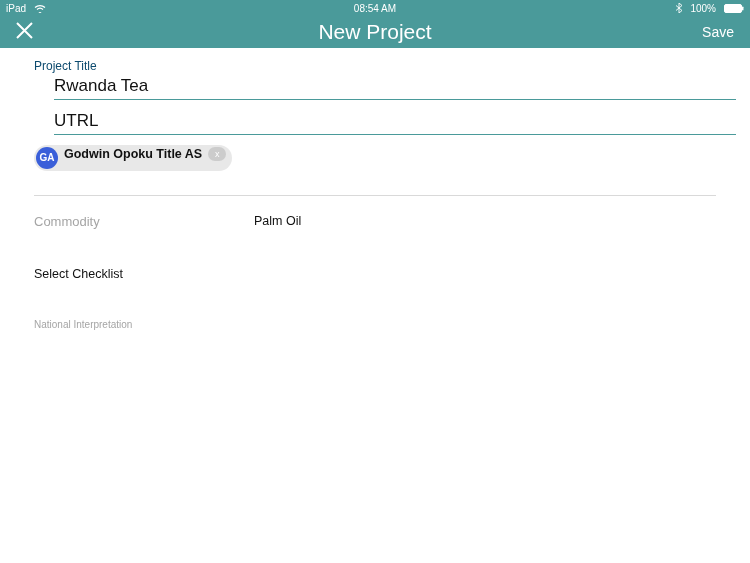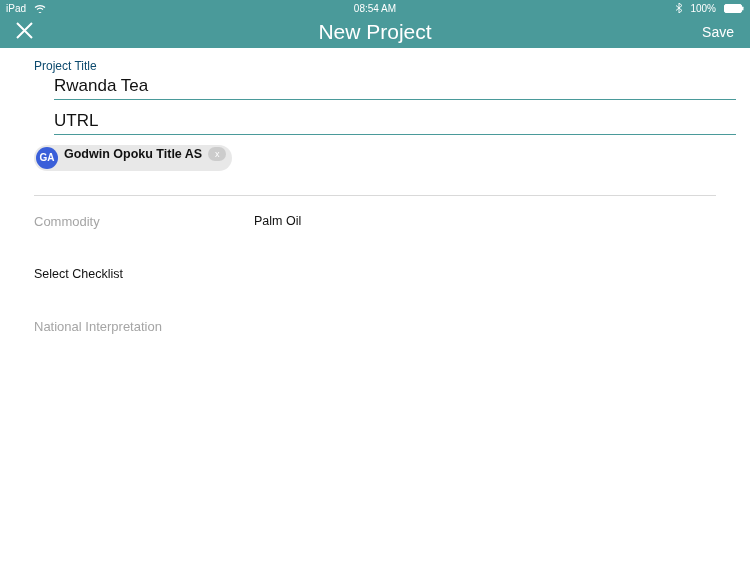--- a/index.html
+++ b/index.html
@@ -107,21 +107,21 @@
       color: #a5a5a5;
       line-height: 1.2;
     }
     .selector-value {
       font-size: 12.5px;
       color: #111;
       cursor: pointer;
     }
 
     .section-label {
-      font-size: 13px;
+      font-size: 10px;
       color: #a5a5a5;
       margin-bottom: 20px;
     }
     .textarea {
       width: 100%;
       height: 108px;
       border: 1px solid #aaa;
       padding: 6px 8px;
       font-size: 12px;
       resize: none;

